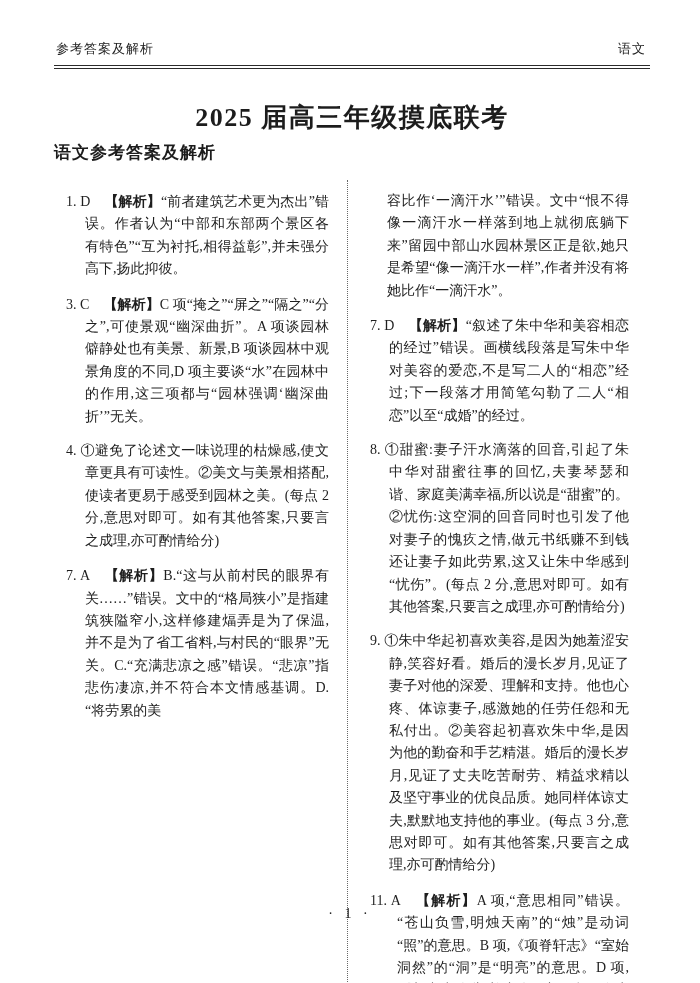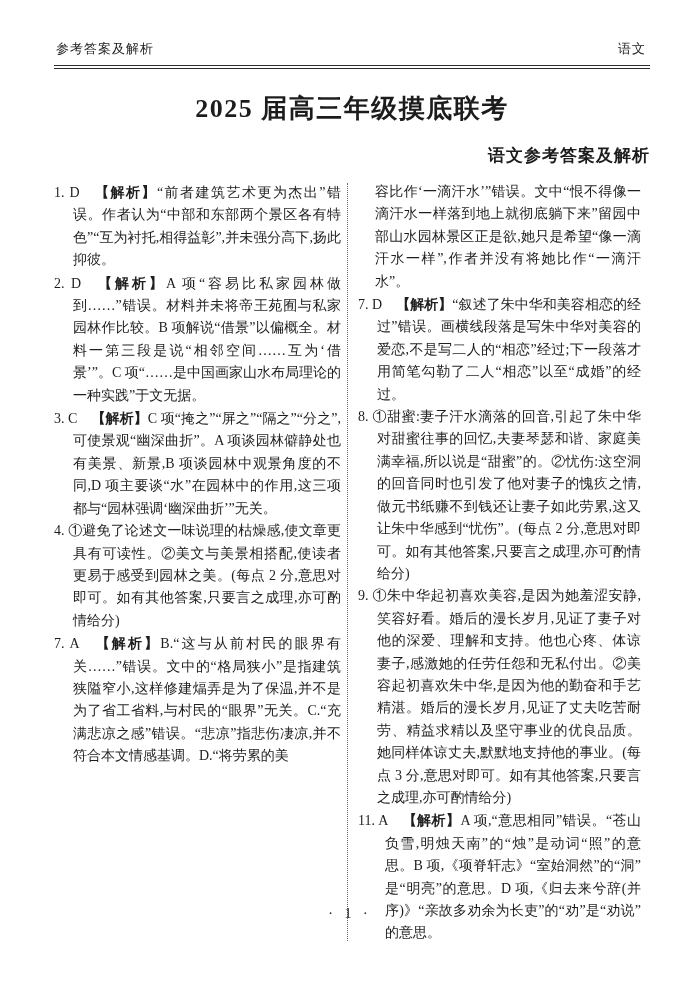--- a/index.html
+++ b/index.html
@@ -18,46 +18,46 @@
     font-size: 13px; letter-spacing: 1px;
     padding: 0 4px 7px 2px; color: #222;
   }
   .rule {
     height: 4px;
     border-top: 1.5px solid #2b2b2b;
     border-bottom: 1px solid #2b2b2b;
   }
 
   .title {
-    text-align: center; margin-top: 22px;
+    text-align: center; margin-top: 31px;
     font-size: 26px; font-weight: 700; letter-spacing: 1.5px;
     font-family: "Liberation Serif", "DejaVu Serif", serif;
   }
   .subtitle {
-    text-align: right; margin-top: 18px;
+    text-align: left; margin-top: 6px;
     font-size: 17px; font-weight: 700; letter-spacing: 1px;
     font-family: "Liberation Sans", "DejaVu Sans", sans-serif;
   }
 
   .cols { display: flex; margin-top: 14px; }
   .col {
     width: 292px;
     font-size: 14px; line-height: 22.4px;
     text-align: justify;
     color: #1e1e1e;
   }
   .col-left  { padding-right: 5px; }
   .col-right { padding-left: 9px; }
   .divider {
     width: 0;
     border-left: 1px dotted #666;
     margin: 2px 1px 4px 1px;
   }
 
-  p.ans { margin: 0; }
+  p.ans { margin: 12px; }
   .hang1 { padding-left: 19px; text-indent: -19px; }
   .hang2 { padding-left: 27px; text-indent: -27px; }
   .cont  { padding-left: 17px; }
   .sub   { padding-left: 26px; }
 
   .b {
     font-weight: 700;
     font-family: "Liberation Sans", "DejaVu Sans", sans-serif;
   }
 
@@ -76,21 +76,20 @@
     <span>语文</span>
   </div>
   <div class="rule"></div>
 
   <h1 class="title">2025 届高三年级摸底联考</h1>
   <h2 class="subtitle">语文参考答案及解析</h2>
 
   <div class="cols">
     <div class="col col-left">
         <p class="ans hang1"><span>1. D </span><span class="b">【解析】</span><span>“前者建筑艺术更为杰出”错误。作者认为“中部和东部两个景区各有特色”“互为衬托,相得益彰”,并未强分高下,扬此抑彼。</span></p>
-        <p class="ans hang1"><span>2. D </span><span class="b">【解析】</span><span>A 项“容易比私家园林做到……”错误。材料并未将帝王苑囿与私家园林作比较。B 项解说“借景”以偏概全。材料一第三段是说“相邻空间……互为‘借景’”。C 项“……是中国画家山水布局理论的一种实践”于文无据。</span></p>
         <p class="ans hang1"><span>3. C </span><span class="b">【解析】</span><span>C 项“掩之”“屏之”“隔之”“分之”,可使景观“幽深曲折”。A 项谈园林僻静处也有美景、新景,B 项谈园林中观景角度的不同,D 项主要谈“水”在园林中的作用,这三项都与“园林强调‘幽深曲折’”无关。</span></p>
         <p class="ans hang1"><span>4. ①避免了论述文一味说理的枯燥感,使文章更具有可读性。②美文与美景相搭配,使读者更易于感受到园林之美。(每点 2 分,意思对即可。如有其他答案,只要言之成理,亦可酌情给分)</span></p>
         <p class="ans hang1"><span>7. A </span><span class="b">【解析】</span><span>B.“这与从前村民的眼界有关……”错误。文中的“格局狭小”是指建筑狭隘窄小,这样修建煏弄是为了保温,并不是为了省工省料,与村民的“眼界”无关。C.“充满悲凉之感”错误。“悲凉”指悲伤凄凉,并不符合本文情感基调。D.“将劳累的美</span></p>
       </div>
     <div class="divider"></div>
     <div class="col col-right">
         <p class="ans cont"><span>容比作‘一滴汗水’”错误。文中“恨不得像一滴汗水一样落到地上就彻底躺下来”留园中部山水园林景区正是欲,她只是希望“像一滴汗水一样”,作者并没有将她比作“一滴汗水”。</span></p>
         <p class="ans hang1"><span>7. D </span><span class="b">【解析】</span><span>“叙述了朱中华和美容相恋的经过”错误。画横线段落是写朱中华对美容的爱恋,不是写二人的“相恋”经过;下一段落才用简笔勾勒了二人“相恋”以至“成婚”的经过。</span></p>
         <p class="ans hang1"><span>8. ①甜蜜:妻子汗水滴落的回音,引起了朱中华对甜蜜往事的回忆,夫妻琴瑟和谐、家庭美满幸福,所以说是“甜蜜”的。②忧伤:这空洞的回音同时也引发了他对妻子的愧疚之情,做元书纸赚不到钱还让妻子如此劳累,这又让朱中华感到“忧伤”。(每点 2 分,意思对即可。如有其他答案,只要言之成理,亦可酌情给分)</span></p>
         <p class="ans hang1"><span>9. ①朱中华起初喜欢美容,是因为她羞涩安静,笑容好看。婚后的漫长岁月,见证了妻子对他的深爱、理解和支持。他也心疼、体谅妻子,感激她的任劳任怨和无私付出。②美容起初喜欢朱中华,是因为他的勤奋和手艺精湛。婚后的漫长岁月,见证了丈夫吃苦耐劳、精益求精以及坚守事业的优良品质。她同样体谅丈夫,默默地支持他的事业。(每点 3 分,意思对即可。如有其他答案,只要言之成理,亦可酌情给分)</span></p>

